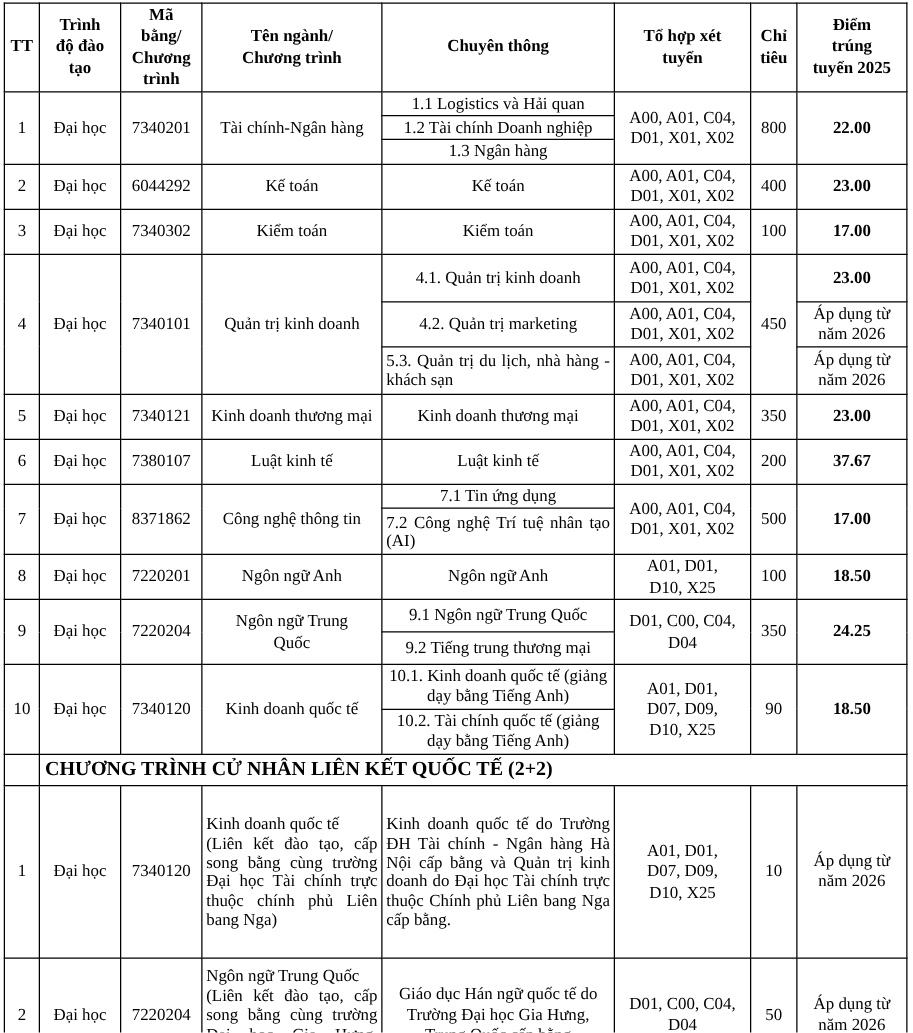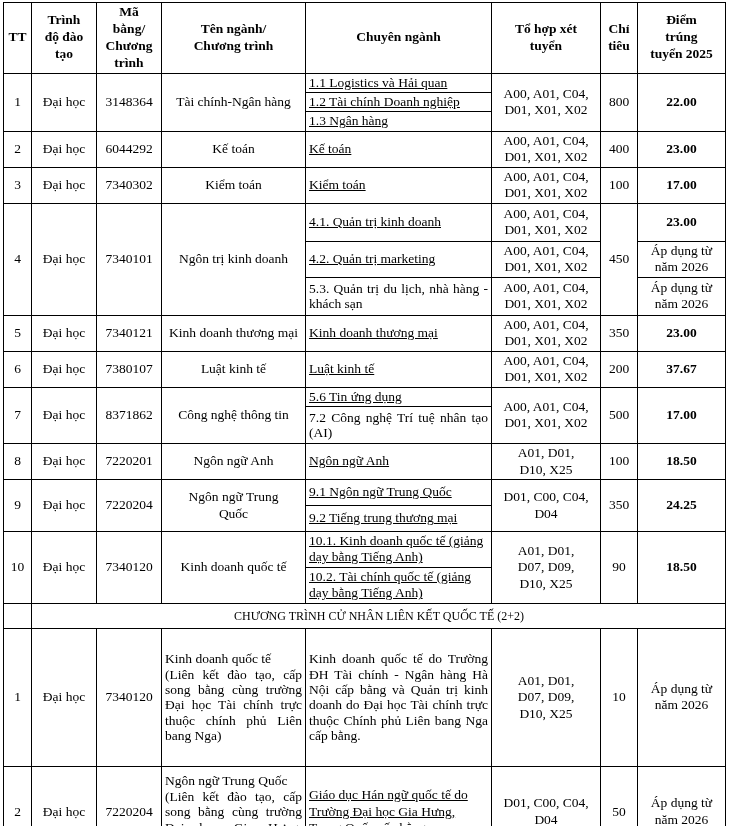--- a/index.html
+++ b/index.html
@@ -4,24 +4,24 @@
 <style>
   html,body{margin:0;padding:0;background:#fff;}
   .page{width:730px;height:826px;box-sizing:border-box;padding:2px 2px 0 3px;overflow:hidden;}
   table{border-collapse:collapse;table-layout:fixed;width:723px;
         font-family:"Liberation Serif","DejaVu Serif",serif;
         font-size:13.5px;color:#000;}
   td,th{border:1px solid #000;padding:1px 3px;text-align:center;
         vertical-align:middle;line-height:1.22;overflow:hidden;}
   th{font-weight:bold;white-space:pre-line;line-height:1.25;}
   .pre{white-space:pre-line;}
-  .l{text-align:left;text-decoration:underline;}
+  .l{text-align:center;}
   .j{text-align:justify;line-height:1.14;}
   .b{font-weight:bold;margin-top:40px;}
-  .sec{text-align:center;font-weight:normal;font-size:12px;padding-left:4px;}
+  .sec{text-align:left;font-weight:bold;font-size:16px;padding-left:4px;}
 </style>
 </head>
 <body>
 
 <div class="page">
 <table>
   <colgroup>
     <col style="width:28px">
         <col style="width:65px">
         <col style="width:65px">
@@ -36,36 +36,36 @@
       <th>TT</th>
       <th>Trình
 độ đào
 tạo</th>
       <th>Mã
 bằng/
 Chương
 trình</th>
       <th>Tên ngành/
 Chương trình</th>
-      <th>Chuyên ngành</th>
+      <th>Chuyên thông</th>
       <th>Tổ hợp xét
 tuyển</th>
       <th>Chỉ
 tiêu</th>
       <th>Điểm
 trúng
 tuyển 2025</th>
     </tr>
   </thead>
   <tbody>
 
     <tr style="height:19px">
       <td rowspan="3">1</td>
       <td rowspan="3">Đại học</td>
-      <td rowspan="3">3148364</td>
+      <td rowspan="3">7340201</td>
       <td rowspan="3">Tài chính-Ngân hàng</td>
       <td class="l">1.1 Logistics và Hải quan</td>
       <td rowspan="3" class="pre">A00, A01, C04,
 D01, X01, X02</td>
       <td rowspan="3">800</td>
       <td rowspan="3" class="b">22.00</td>
     </tr>
     <tr style="height:19px">
       <td class="l">1.2 Tài chính Doanh nghiệp</td>
     </tr>
@@ -94,21 +94,21 @@
       <td class="pre">A00, A01, C04,
 D01, X01, X02</td>
       <td>100</td>
       <td class="b">17.00</td>
     </tr>
 
     <tr style="height:38px">
       <td rowspan="3">4</td>
       <td rowspan="3">Đại học</td>
       <td rowspan="3">7340101</td>
-      <td rowspan="3">Ngôn trị kinh doanh</td>
+      <td rowspan="3">Quản trị kinh doanh</td>
       <td class="l">4.1. Quản trị kinh doanh</td>
       <td class="pre">A00, A01, C04,
 D01, X01, X02</td>
       <td rowspan="3">450</td>
       <td class="b">23.00</td>
     </tr>
     <tr style="height:33px">
       <td class="l">4.2. Quản trị marketing</td>
       <td class="pre">A00, A01, C04,
 D01, X01, X02</td>
@@ -145,21 +145,21 @@
 D01, X01, X02</td>
       <td>200</td>
       <td class="b">37.67</td>
     </tr>
 
     <tr style="height:19px">
       <td rowspan="2">7</td>
       <td rowspan="2">Đại học</td>
       <td rowspan="2">8371862</td>
       <td rowspan="2">Công nghệ thông tin</td>
-      <td class="l">5.6 Tin ứng dụng</td>
+      <td class="l">7.1 Tin ứng dụng</td>
       <td rowspan="2" class="pre">A00, A01, C04,
 D01, X01, X02</td>
       <td rowspan="2">500</td>
       <td rowspan="2" class="b">17.00</td>
     </tr>
     <tr style="height:37px">
       <td class="j">7.2 Công nghệ Trí tuệ nhân tạo (AI)</td>
     </tr>
 
     <tr style="height:30px">

